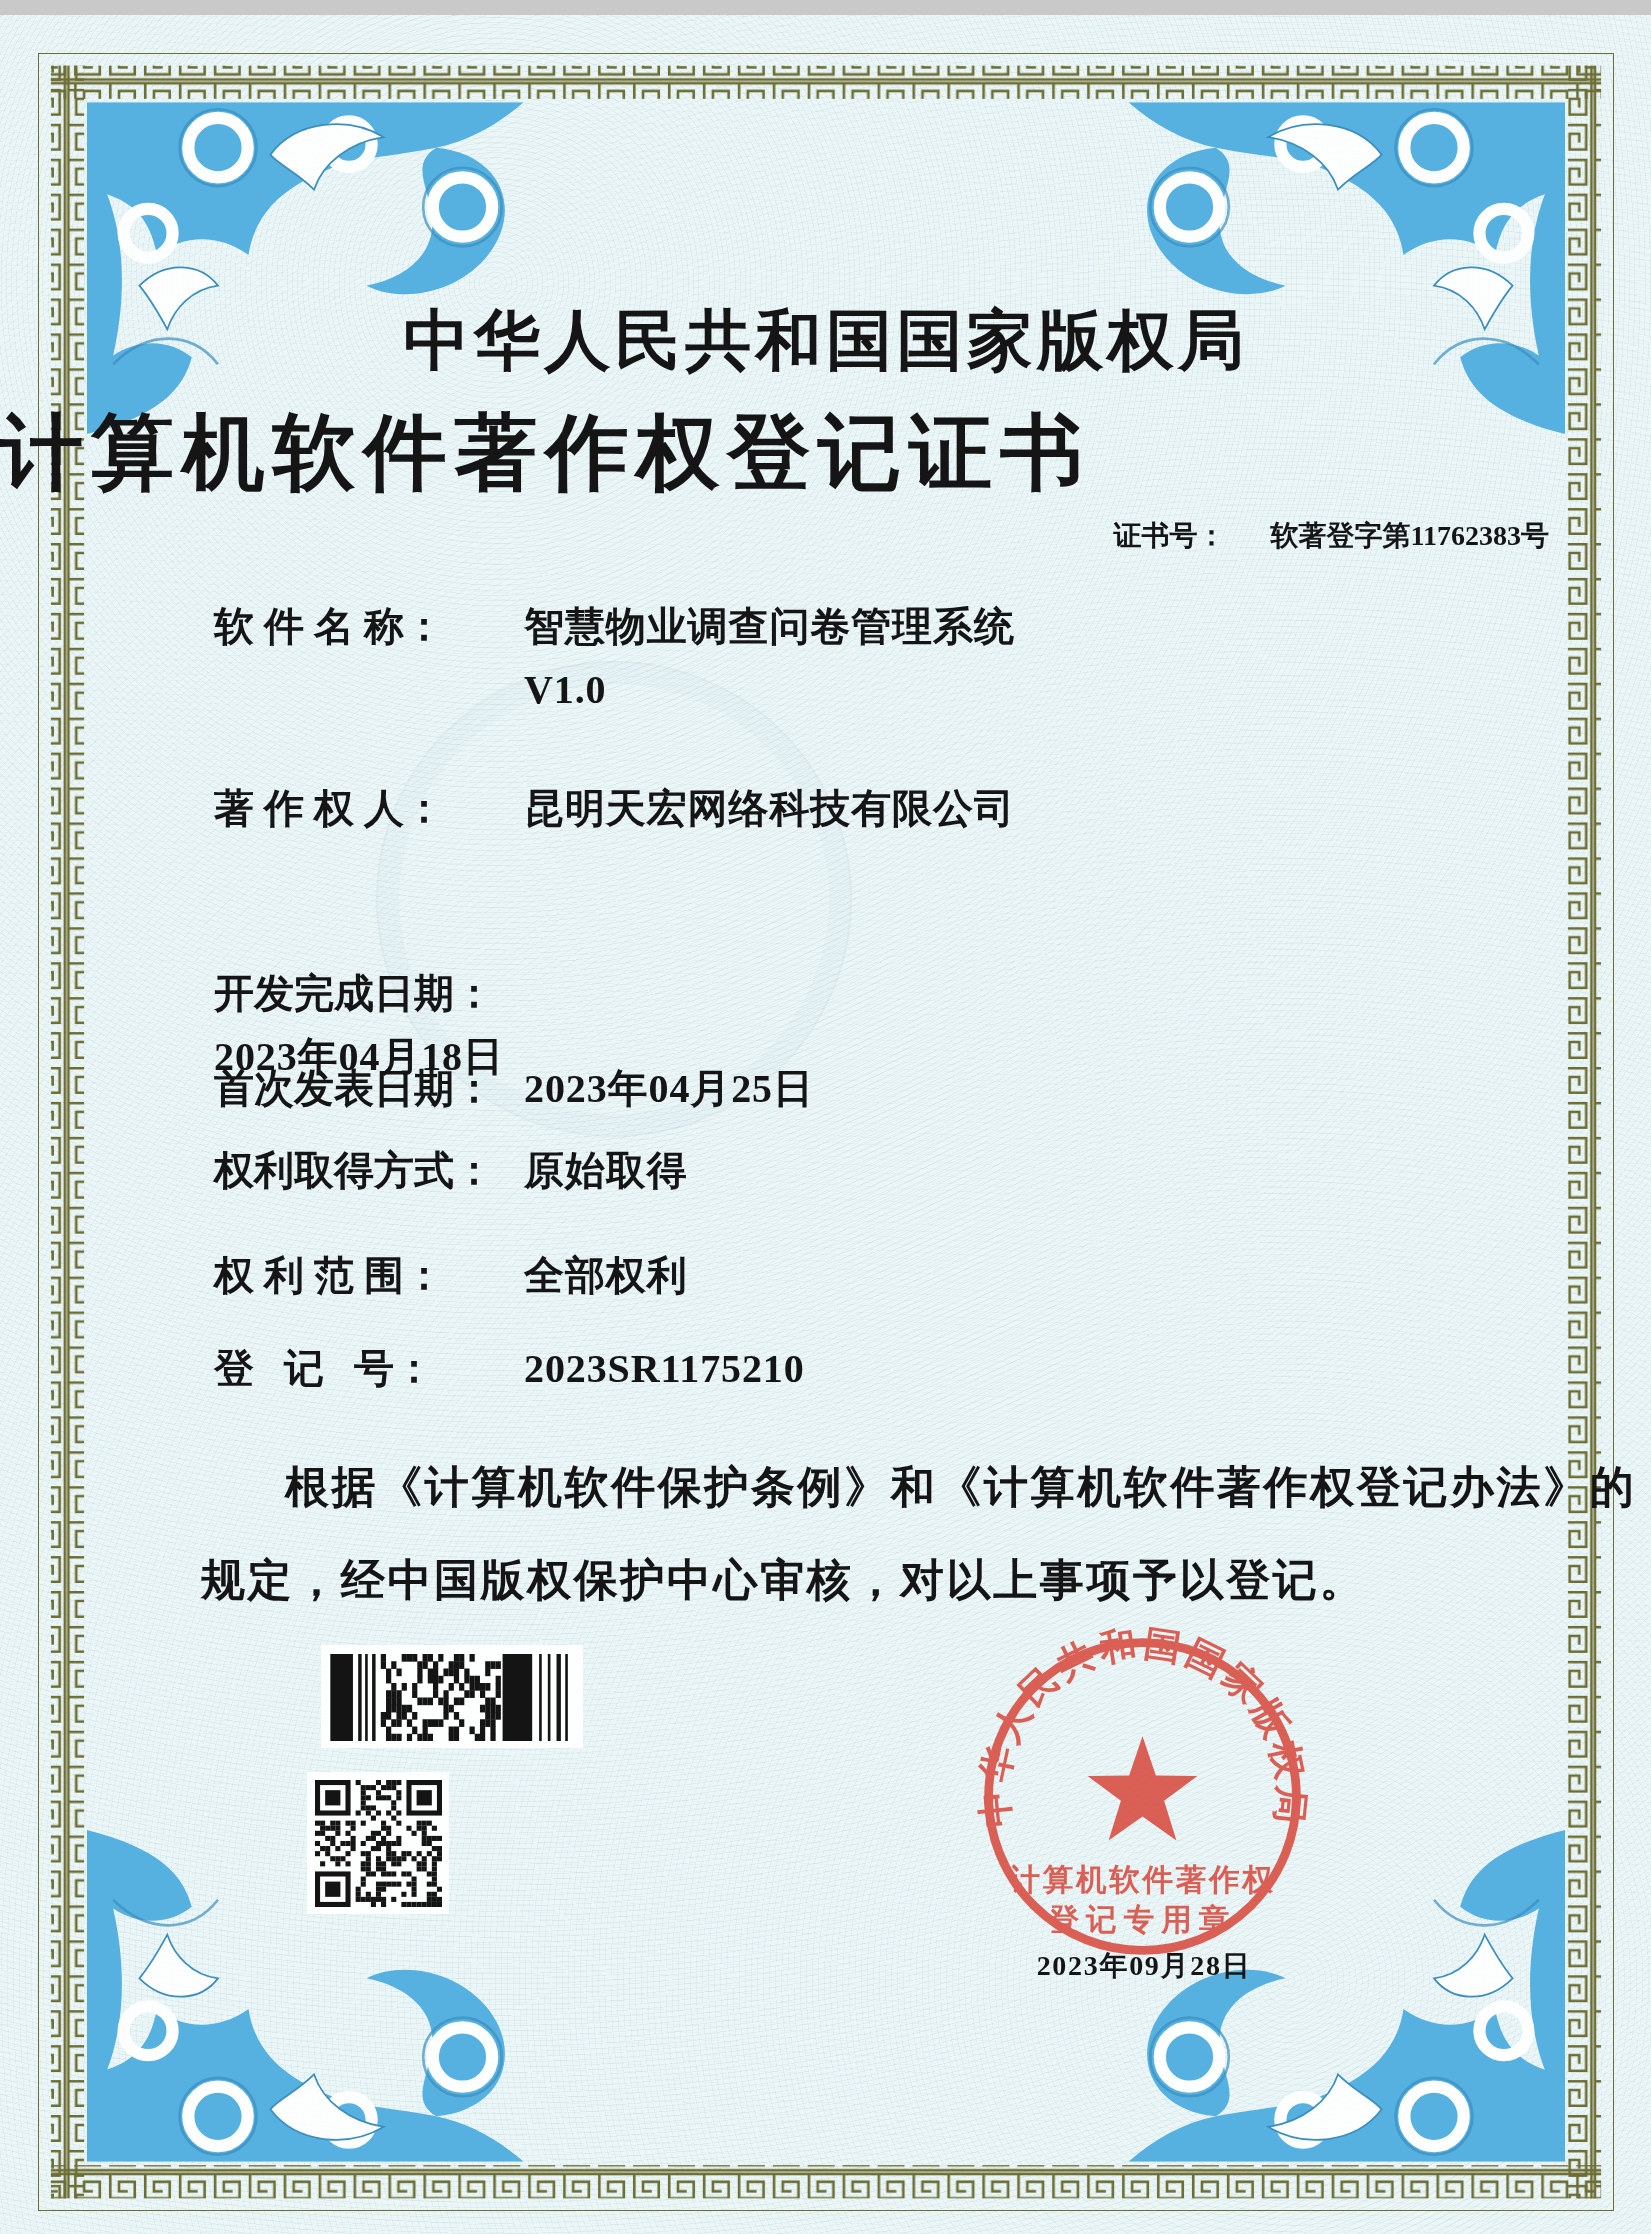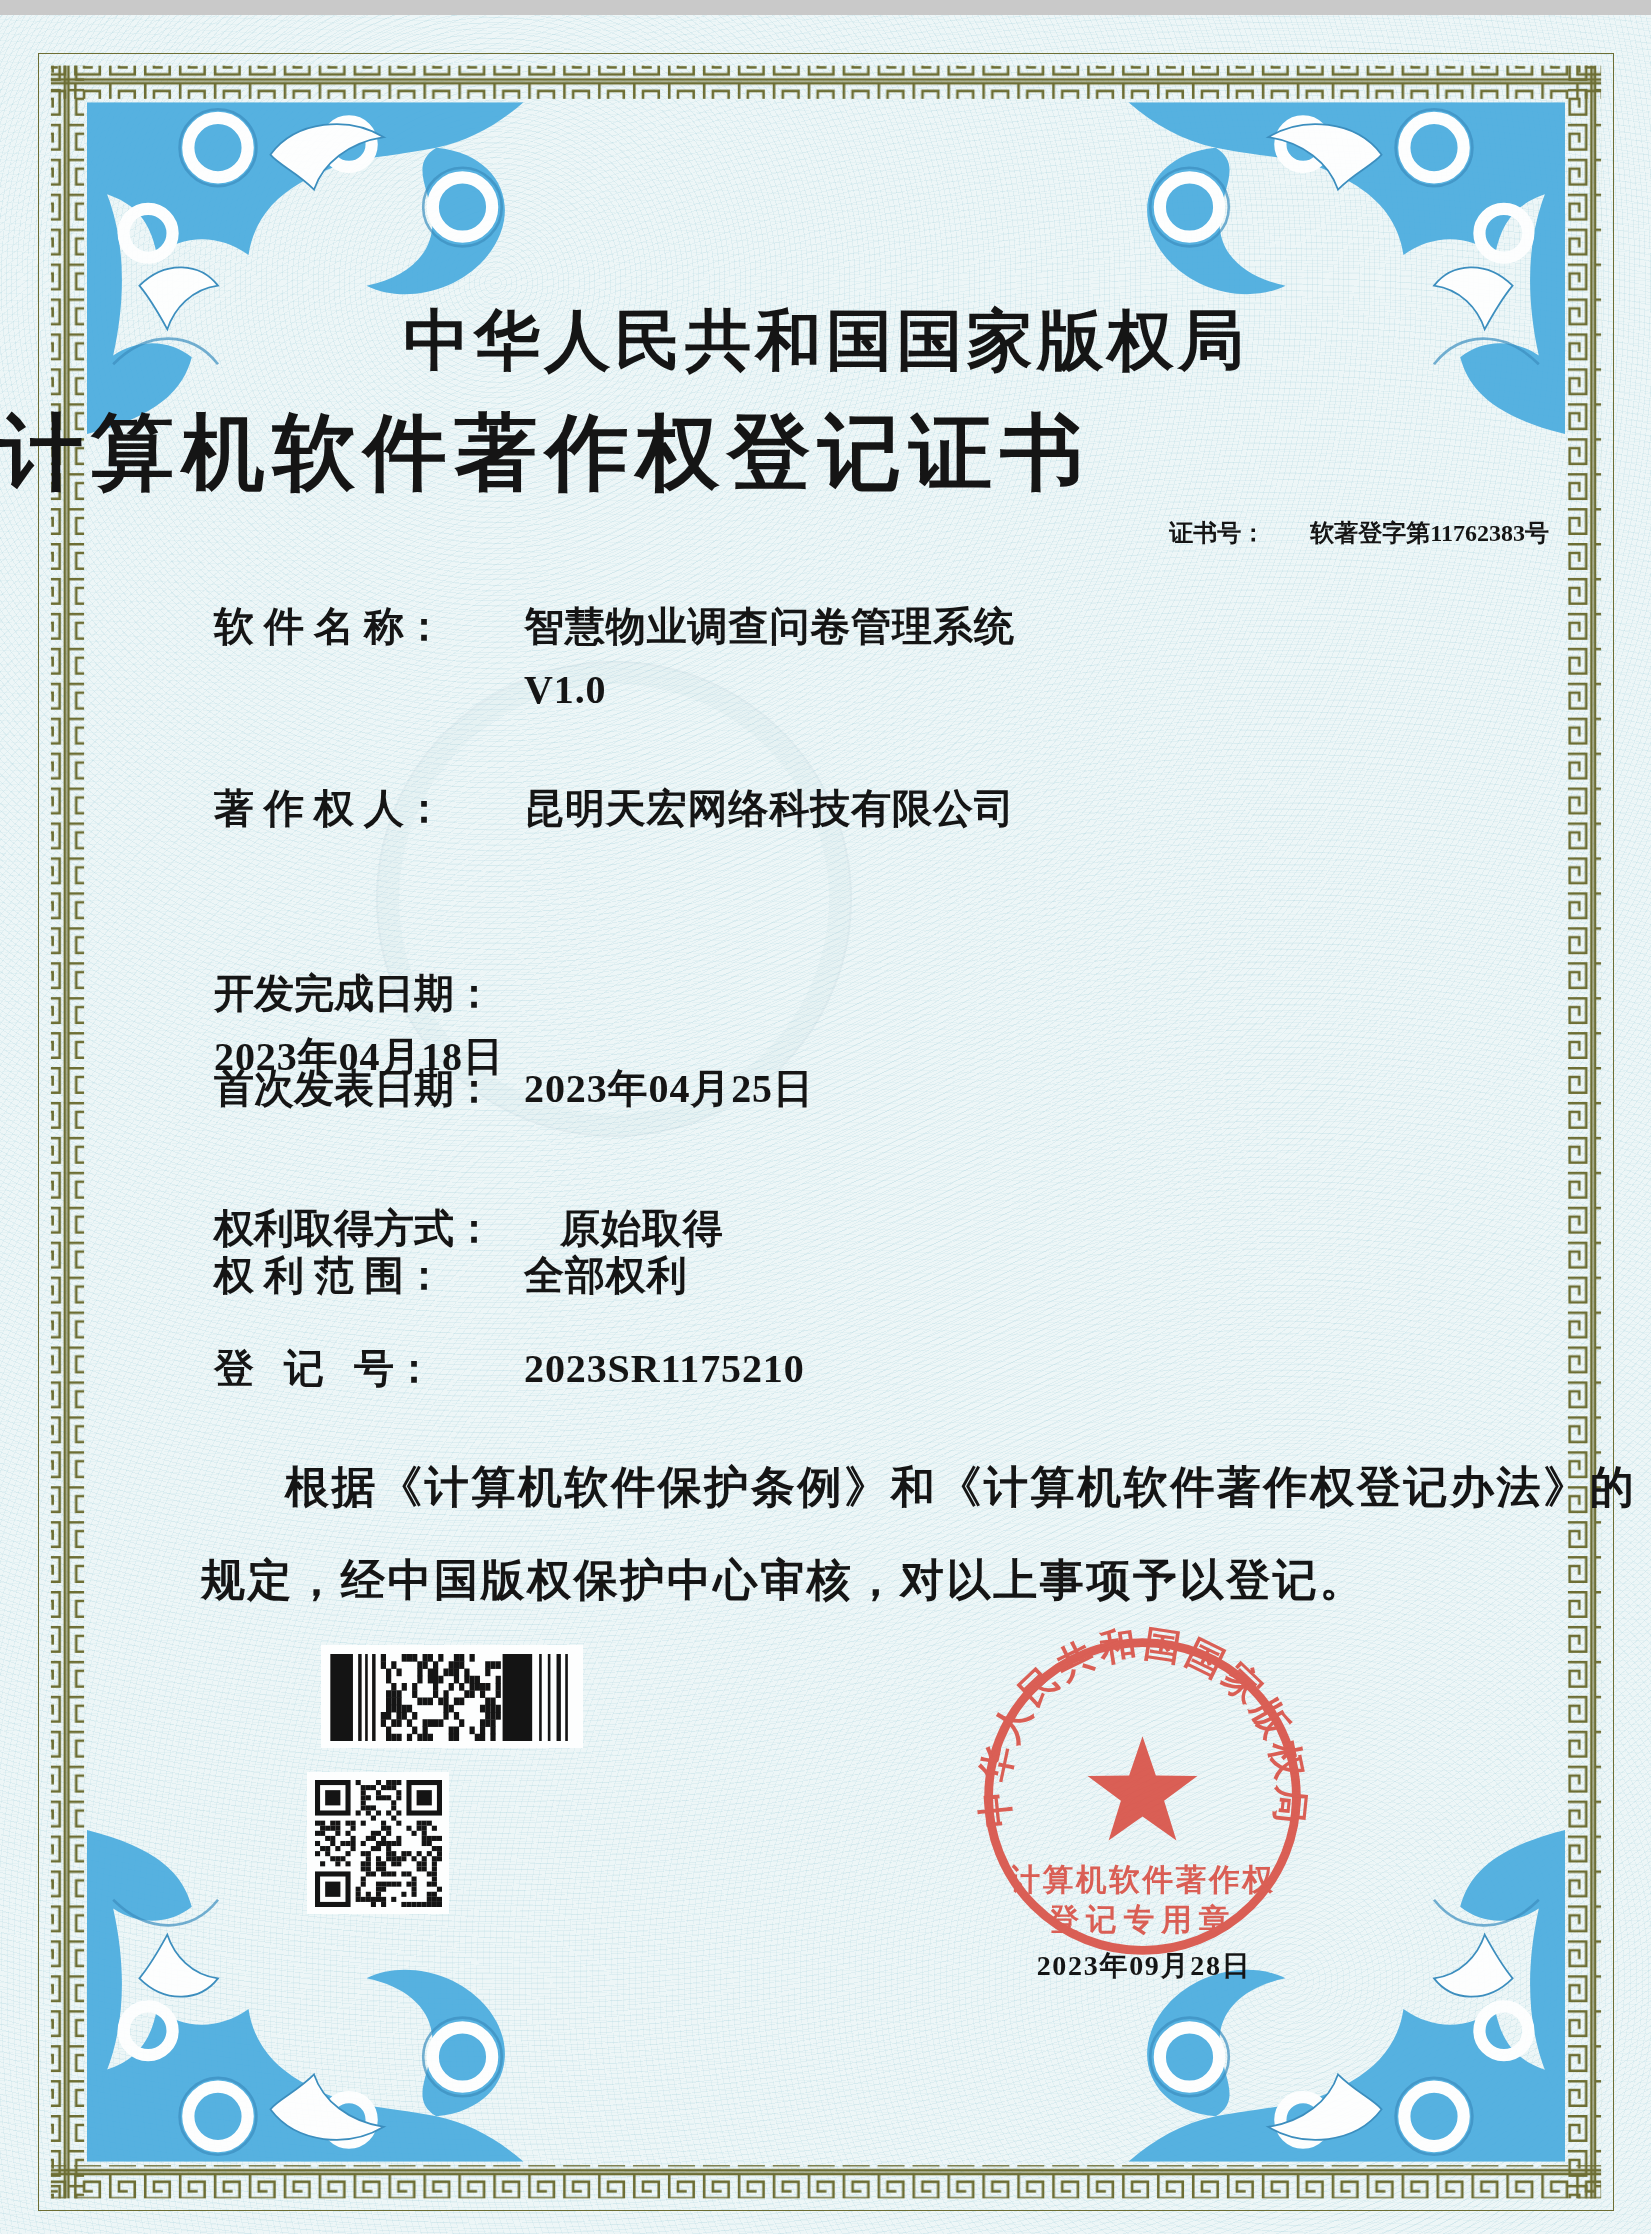--- a/index.html
+++ b/index.html
@@ -22,29 +22,29 @@
   .corner.tl{left:87px;top:87px;}
   .corner.tr{right:87px;top:87px;transform:scaleX(-1);}
   .corner.bl{left:87px;bottom:87px;transform:scaleY(-1);}
   .corner.br{right:87px;bottom:87px;transform:scale(-1,-1);}
   .watermark{position:absolute;left:376px;top:646px;width:472px;height:472px;border-radius:50%;
     border:2.6px solid rgba(165,195,205,.18);box-shadow:inset 0 0 0 21px rgba(180,205,212,.10);}
   .authority{position:absolute;left:0;top:281px;width:100%;text-align:center;
     font-size:66px;letter-spacing:4.4px;}
   .cert-title{position:absolute;left:0;top:383px;width:100%;
     font-size:83px;letter-spacing:7.9px;}
-  .cert-no{position:absolute;right:103px;top:502px;font-size:24px;display:flex;gap:45px;white-space:pre;}
+  .cert-no{position:absolute;right:103px;top:502px;font-size:28px;display:flex;gap:45px;white-space:pre;}
   .row{position:absolute;left:214px;line-height:63px;font-size:40px;display:flex;align-items:flex-start;}
   .row .lab{display:inline-block;width:310px;white-space:pre;flex:none;}
   .row .val{display:inline-block;letter-spacing:0.9px;}
   .r-name{top:580px;}
   .r-holder{top:762px;}
   .r-dev{top:947px;flex-direction:column;}
   .r-pub{top:1042px;}
-  .r-acq{top:1182px;gap:36px;}
+  .r-acq{top:1124px;}
   .r-scope{top:1229px;}
   .r-reg{top:1322px;}
   .stmt{position:absolute;left:201px;width:1310px;font-size:44px;letter-spacing:2.6px;line-height:63px;white-space:pre;}
   .stmt.l1{top:1441px;padding-left:84px;}
   .stmt.l2{top:1534px;}
   .white-back{position:absolute;background:#fdfefe;}
   .bc-back{left:321px;top:1630px;width:262px;height:103px;}
   .qr-back{left:307px;top:1757px;width:142px;height:142px;}
   .barcode{position:absolute;left:330px;top:1639px;}
   .qrcode{position:absolute;left:315px;top:1765px;}

